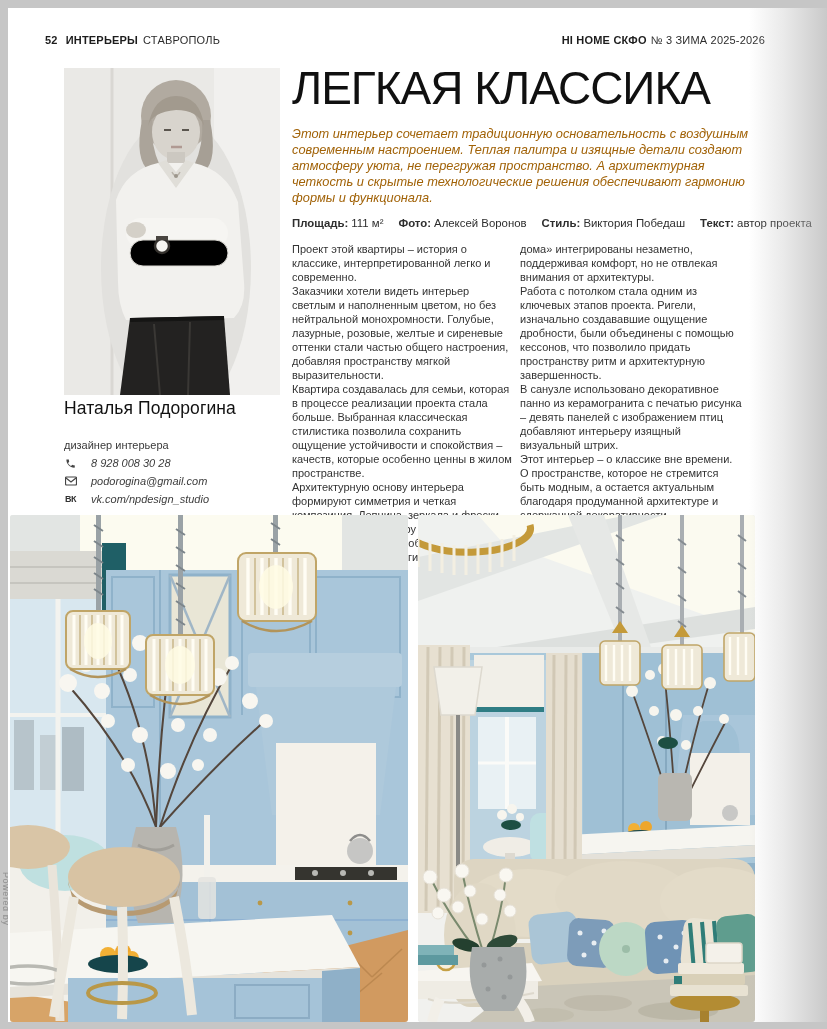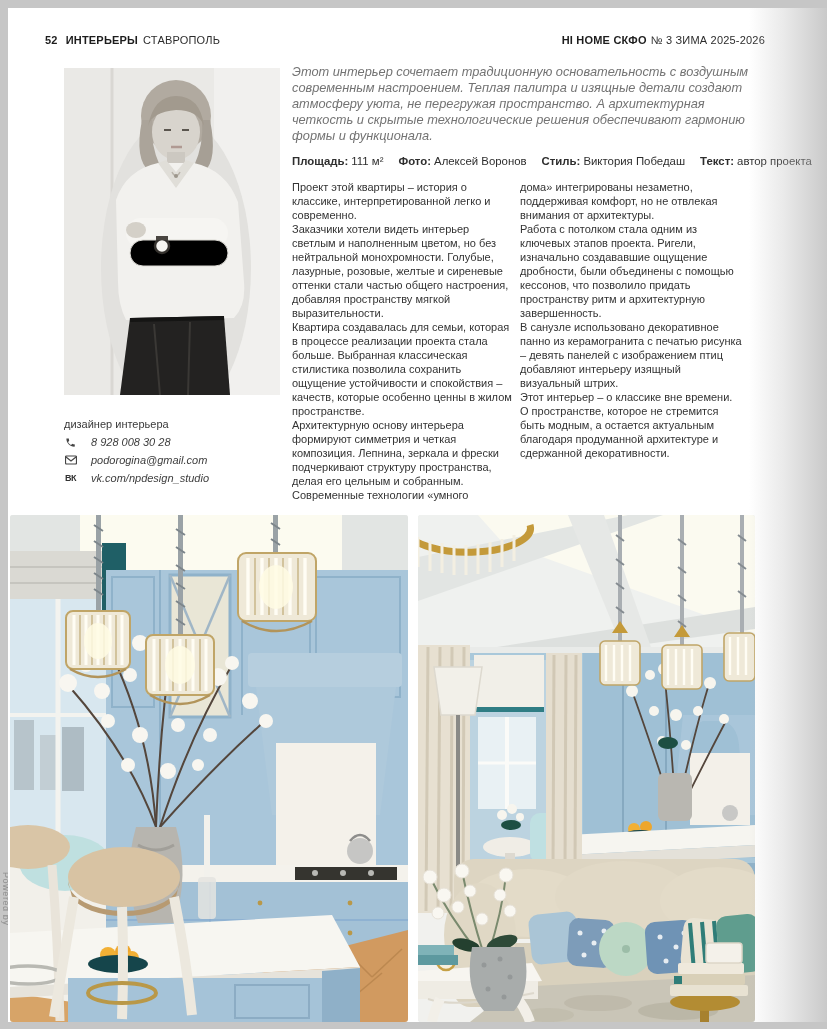--- a/index.html
+++ b/index.html
@@ -30,21 +30,21 @@
   
   .author{position:absolute;left:56px;top:390px;width:225px;}
   .author .name{font-size:17.5px;color:#111;letter-spacing:.1px;}
   .author .role{font-size:11px;color:#3a3a3a;margin-top:20px;}
   .contact{display:flex;align-items:center;gap:14px;margin-top:6px;font-size:11px;font-style:italic;color:#3d3d3d;}
   .contact .ic{width:13px;height:11px;display:inline-flex;align-items:center;justify-content:center;flex:0 0 13px;}
   .contact .vk{font-style:normal;font-weight:700;font-size:9px;letter-spacing:-.5px;color:#333;}
   
   .article{position:absolute;left:284px;top:56px;width:468px;}
   .article h1{margin:0 0 13px 0;font-size:46px;line-height:1.06;font-weight:400;letter-spacing:-1px;color:#101010;white-space:nowrap;}
-  .intro{font-size:12.8px;line-height:16px;font-style:italic;color:#737373;margin:0 0 11px 0;}
+  .intro{font-size:12.8px;line-height:16px;font-style:italic;color:#a16207;margin:0 0 11px 0;}
   .meta{display:flex;gap:15px;font-size:11.4px;margin:0 0 13px 0;white-space:nowrap;}
   .meta b{font-weight:700;margin-right:3px;}
   .meta span{color:#2e2e2e;}
   .cols{display:flex;gap:5px;}
   .col{width:223px;font-size:11px;line-height:14px;color:#333;white-space:pre-line;text-align:left;}
   
   .photo{position:absolute;top:507px;overflow:hidden;border-radius:3px;background:#dfe6ea;}
   .photo.left{left:2px;width:398px;height:507px;}
   .photo.right{left:410px;width:337px;height:507px;}
   .photo svg{display:block;}
@@ -98,20 +98,21 @@
         <circle cx="98" cy="178" r="7" fill="#f6f5f1" stroke="#35322e" stroke-width="2.5"></circle>
         <rect x="92" y="168" width="12" height="4" fill="#494540"></rect>
         <path d="M66,250 L160,248 L166,327 L56,327 Z" fill="#232221"></path>
         <path d="M90,256 L96,327 M126,254 L124,327" stroke="#3a3835" stroke-width="2" fill="none"></path>
         <line x1="66" y1="252" x2="160" y2="250" stroke="#151514" stroke-width="4"></line>
       </g>
     </svg>
   </div>
 
   <div class="author">
+    <div class="name">Наталья Подорогина</div>
     <div class="role">дизайнер интерьера</div>
     <div class="contact">
       <span class="ic">
         <svg width="11" height="11" viewBox="0 0 24 24">
             <path d="M6.6 10.8c1.5 3 3.6 5.1 6.6 6.6l2.2-2.2c.3-.3.7-.4 1.1-.2 1.2.4 2.5.6 3.8.6.6 0 1 .4 1 1V20c0 .6-.4 1-1 1C10.6 21 3 13.4 3 4c0-.6.4-1 1-1h3.5c.6 0 1 .4 1 1 0 1.3.2 2.6.6 3.8.1.4 0 .8-.3 1.1L6.6 10.8z" fill="#444"></path>
           </svg>
       </span>
       <span>8 928 008 30 28</span>
     </div>
     <div class="contact">
@@ -123,20 +124,21 @@
       </span>
       <span>podorogina@gmail.com</span>
     </div>
     <div class="contact">
       <span class="ic vk">ВК</span>
       <span>vk.com/npdesign_studio</span>
     </div>
   </div>
 
   <div class="article">
+    <h1>ЛЕГКАЯ КЛАССИКА</h1>
     <p class="intro">Этот интерьер сочетает традиционную основательность с воздушным современным настроением. Теплая палитра и изящные детали создают атмосферу уюта, не перегружая пространство. А архитектурная четкость и скрытые технологические решения обеспечивают гармонию формы и функционала.</p>
     <div class="meta">
       <span><b>Площадь:</b><span>111 м²</span></span>
       <span><b>Фото:</b><span>Алексей Воронов</span></span>
       <span><b>Стиль:</b><span>Виктория Победаш</span></span>
       <span><b>Текст:</b><span>автор проекта</span></span>
     </div>
     <div class="cols">
       <div class="col">Проект этой квартиры – история о классике, интерпретированной легко и современно.
 Заказчики хотели видеть интерьер светлым и наполненным цветом, но без нейтральной монохромности. Голубые, лазурные, розовые, желтые и сиреневые оттенки стали частью общего настроения, добавляя пространству мягкой выразительности.

